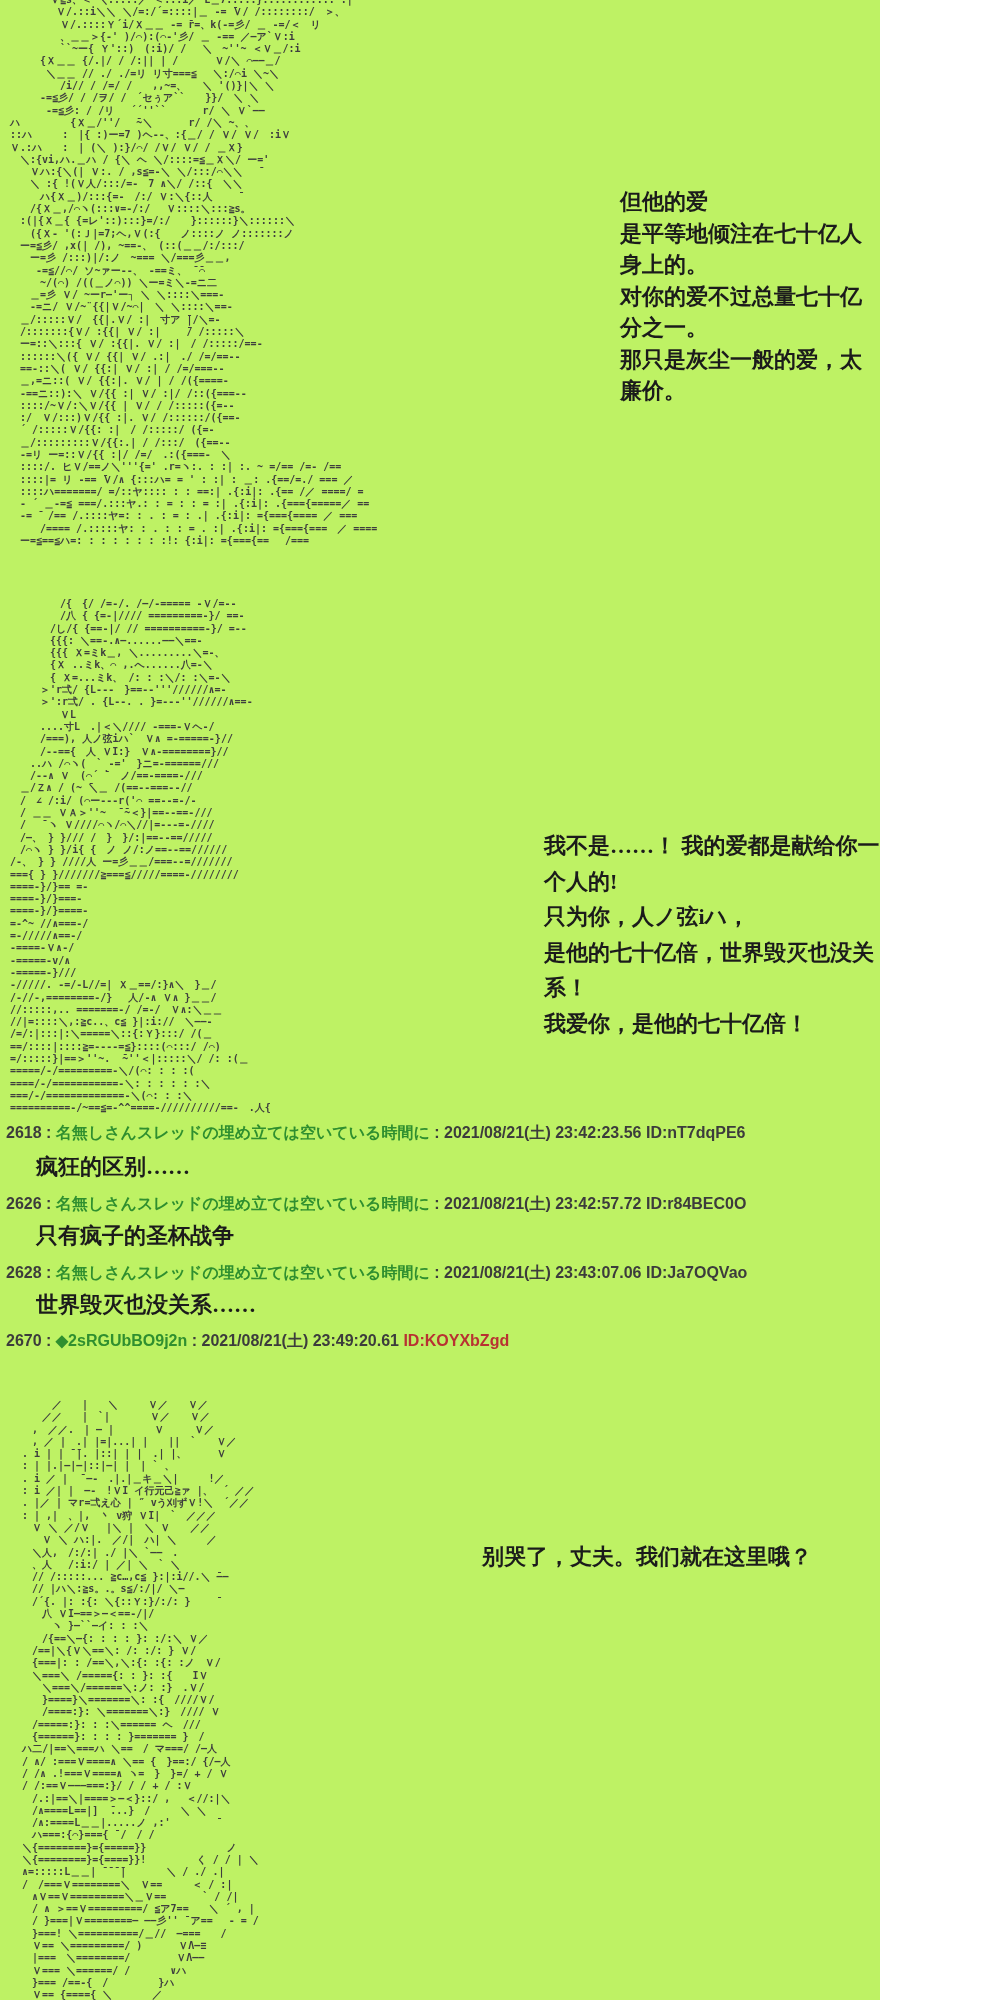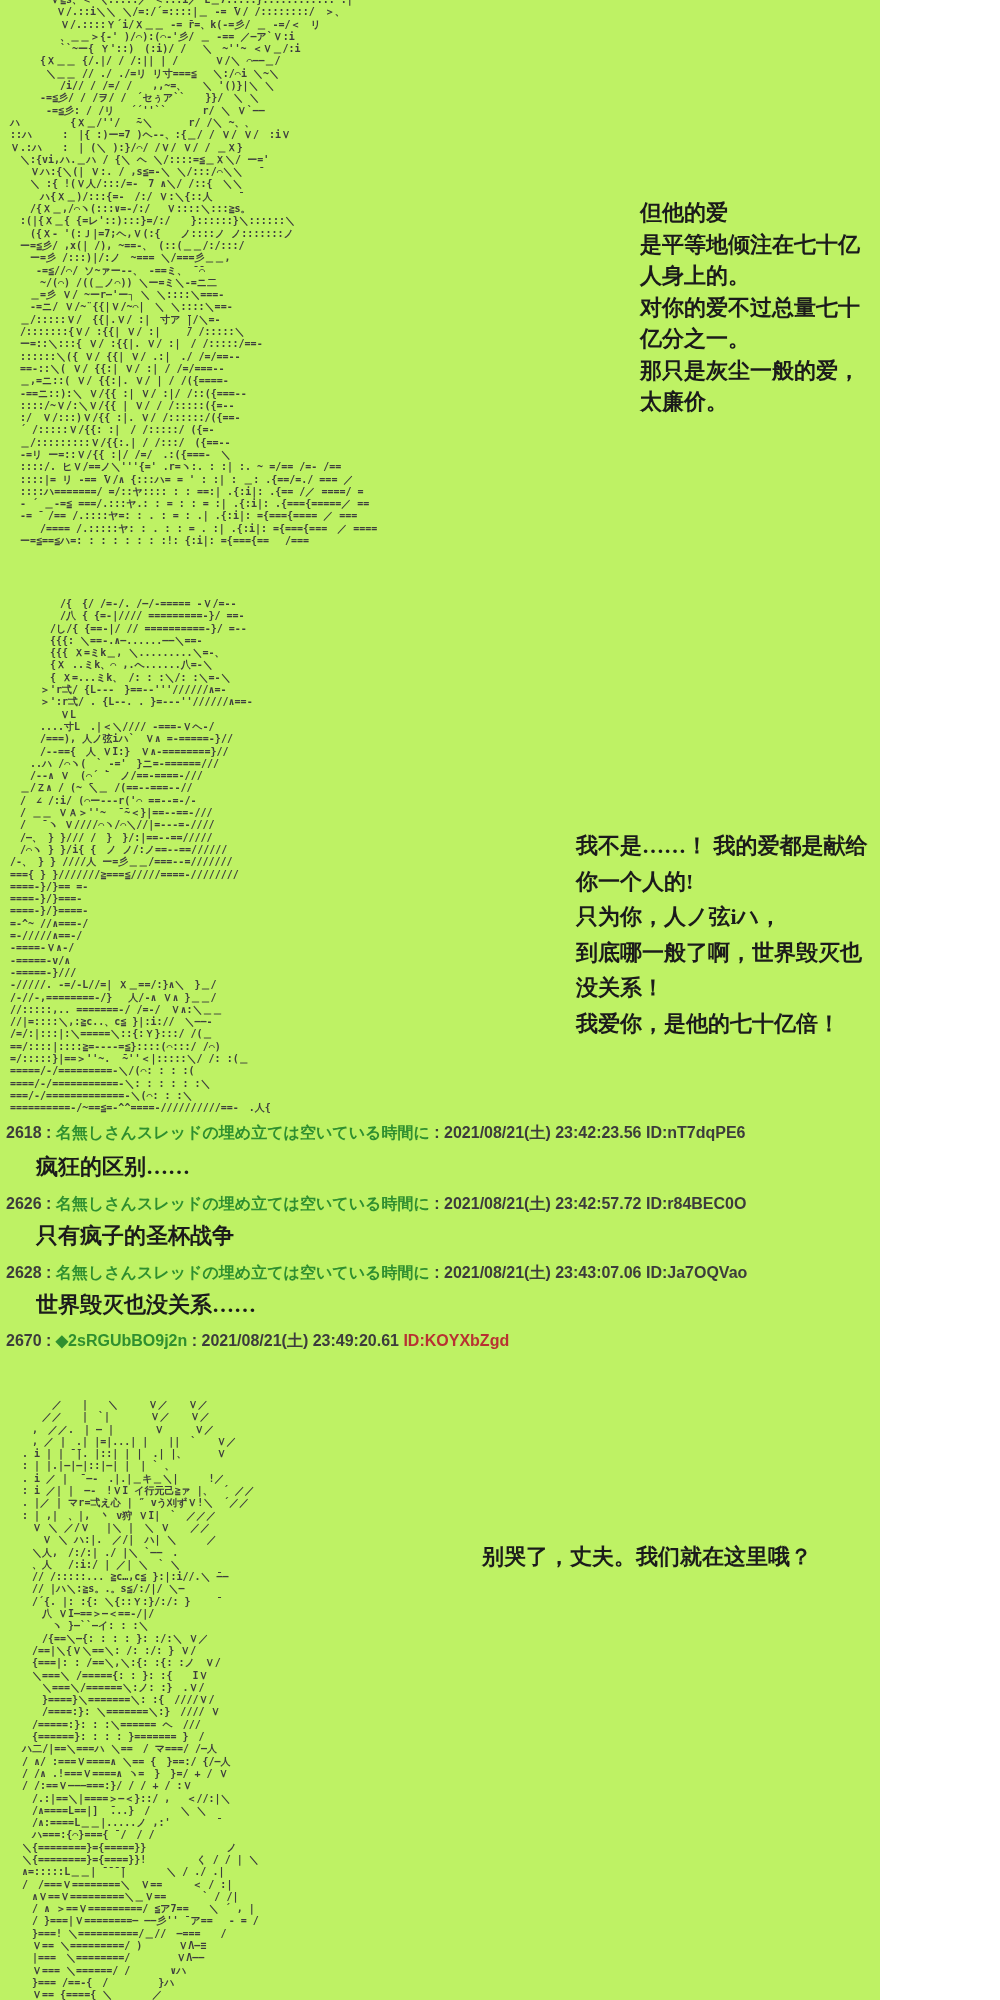--- a/index.html
+++ b/index.html
@@ -2,22 +2,22 @@
 <html><head>
 <meta charset="utf-8">
 <style>
   html,body{margin:0;padding:0;background:#ffffff;}
   .canvas{position:relative;width:880px;height:2000px;background:#bef264;overflow:hidden;font-family:"Liberation Sans",sans-serif;font-weight:bold;}
   .aa{position:absolute;margin:0;font-family:"DejaVu Sans Mono",monospace;font-size:10px;line-height:12.3px;color:#3e3e3e;white-space:pre;letter-spacing:0;}
   .aa1{left:10px;top:-6px;}
   .aa2{left:10px;top:598px;}
   .aa3{left:12px;top:1399px;}
   .dialogue{position:absolute;font-family:"Liberation Serif",serif;color:#1b1b1b;font-size:22px;}
-  .d1{left:620px;top:197px;line-height:31.5px;margin-left:20px;}
-  .d2{left:576px;top:828px;line-height:35.5px;}
+  .d1{left:620px;top:186px;line-height:31.5px;}
+  .d2{left:544px;top:828px;line-height:35.5px;}
   .d3{left:482px;top:1542px;line-height:30px;}
   .post-header{position:absolute;left:6px;font-size:16px;color:#3c3c3c;white-space:nowrap;}
   .post-header .name{color:#2f8f2f;}
   .post-header .pid{color:#3c3c3c;}
   .post-header .pid.id-special{color:#b83232;}
   .post-body{position:absolute;left:36px;font-family:"Liberation Serif",serif;font-size:22px;color:#1b1b1b;white-space:nowrap;}
   .ph0{top:1123px;} .pb0{top:1152px;}
   .ph1{top:1194px;} .pb1{top:1221px;}
   .ph2{top:1263px;} .pb2{top:1290px;}
   .ph3{top:1331px;}
@@ -119,21 +119,21 @@
 ==/::::|::::≧=----=≦}::::(⌒:::/ /⌒)
 =/:::::}|==＞''~.  ̄~''＜|:::::＼/ /: :(＿
 =====/-/=========-＼/(⌒: : : :(
 ====/-/===========-＼: : : : : :＼
 ===/-/=============-＼(⌒: : :＼
 ==========-/~==≦=-^^====-//////////==-　.人{</pre>
 
   <div class="dialogue d2">
     <div>我不是……！ 我的爱都是献给你一个人的!</div>
     <div>只为你，人ノ弦iハ，</div>
-    <div>到底哪一般了啊，世界毁灭也没关系！</div>
+    <div>是他的七十亿倍，世界毁灭也没关系！</div>
     <div>我爱你，是他的七十亿倍！</div>
   </div>
 
   <div class="post-header ph0"><span>2618</span><span> : </span><span class="name">名無しさんスレッドの埋め立ては空いている時間に</span><span> : </span><span>2021/08/21(土) 23:42:23.56</span><span> </span><span class="pid">ID:nT7dqPE6</span></div>
   <div class="post-body pb0">疯狂的区别……</div>
 
   <div class="post-header ph1"><span>2626</span><span> : </span><span class="name">名無しさんスレッドの埋め立ては空いている時間に</span><span> : </span><span>2021/08/21(土) 23:42:57.72</span><span> </span><span class="pid">ID:r84BEC0O</span></div>
   <div class="post-body pb1">只有疯子的圣杯战争</div>
 
   <div class="post-header ph2"><span>2628</span><span> : </span><span class="name">名無しさんスレッドの埋め立ては空いている時間に</span><span> : </span><span>2021/08/21(土) 23:43:07.06</span><span> </span><span class="pid">ID:Ja7OQVao</span></div>

